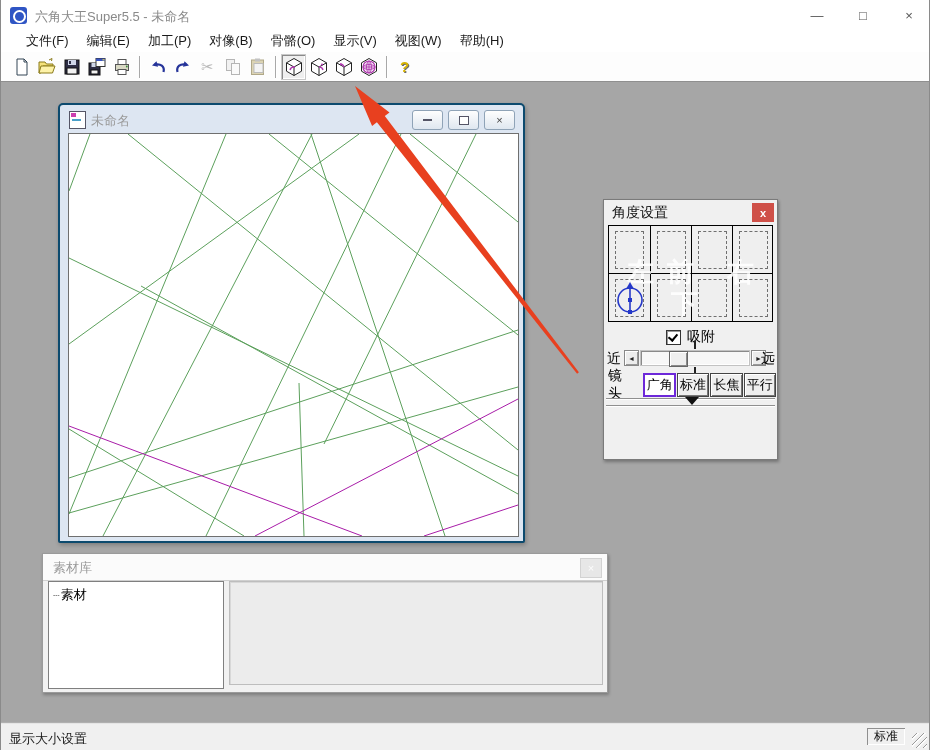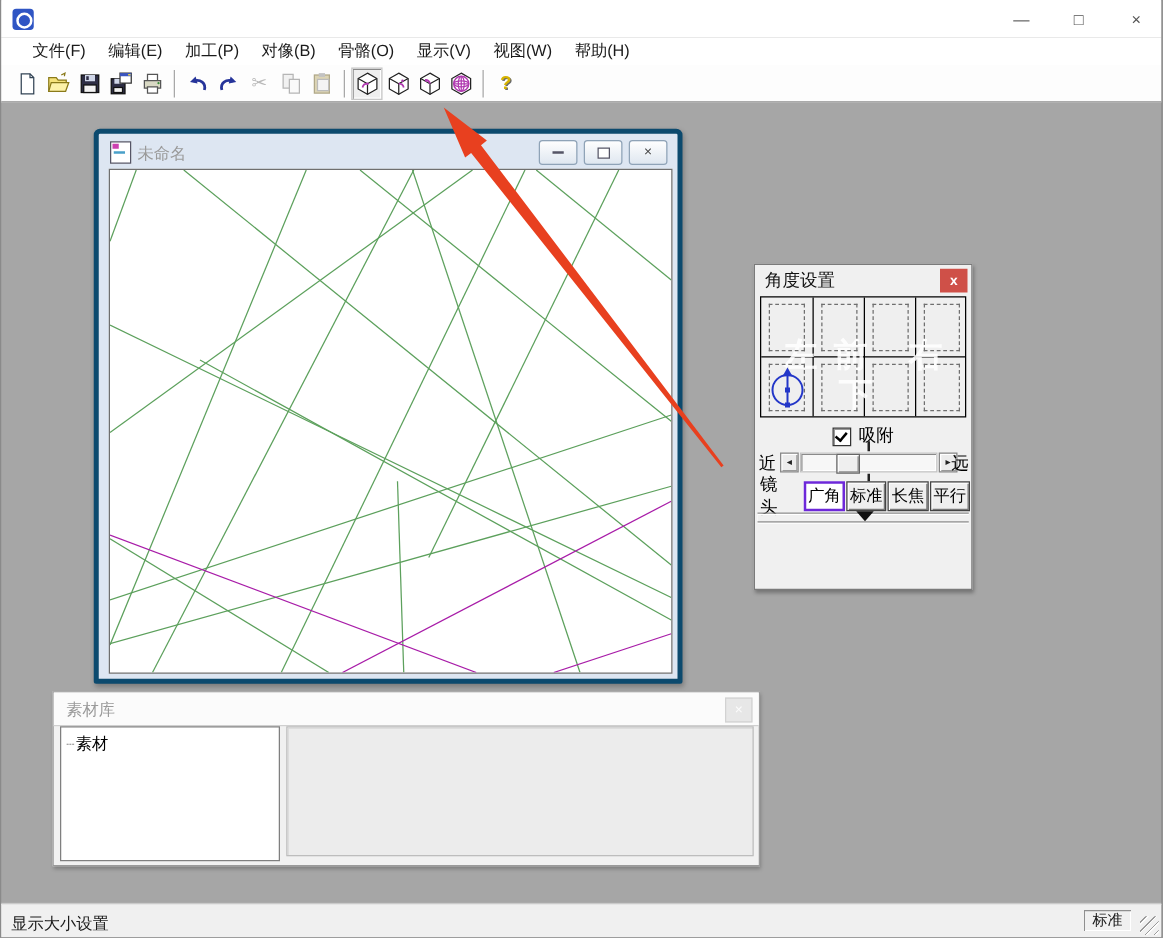--- a/index.html
+++ b/index.html
@@ -18,35 +18,35 @@
   .toolbar{position:absolute;left:1px;top:52px;width:928px;height:30px;background:#fdfdfd;
            border-bottom:1px solid #8f8f8f;display:flex;align-items:center;padding-left:8px;box-sizing:border-box;}
   .tb-btn{width:23px;height:24px;display:flex;align-items:center;justify-content:center;border:1px solid transparent;}
   .tb-btn.pressed{background:#efefef;box-shadow:inset 1px 1px 0 #8a8a8a,inset -1px -1px 0 #fff;border:1px solid #c8c8c8;}
   .tb-sep{width:1px;height:22px;background:#a8a8a8;margin:0 5px;box-shadow:1px 0 0 #fff;}
   .tb-glyph{font-size:15px;line-height:1;}
   .help-glyph{font-weight:bold;font-size:15px;color:#d7b400;text-shadow:1px 1px 0 #6a6a6a;}
   .cut-glyph{color:#b9b9b9;}
   
   #doc-window{position:absolute;left:58px;top:103px;width:463px;height:436px;background:#dde6f2;
-              border:4px solid #0c4a6e;border-radius:5px 5px 2px 2px;box-shadow:1px 2px 4px rgba(0,0,0,.25);margin-left:17px;}
+              border:2px solid #0c4a6e;border-radius:5px 5px 2px 2px;box-shadow:1px 2px 4px rgba(0,0,0,.25);}
   .doc-titlebar{position:absolute;left:0;top:0;width:100%;height:28px;}
   .doc-icon{position:absolute;left:9px;top:6px;width:15px;height:16px;background:#fff;border:1px solid #556;}
   .doc-icon::before{content:"";position:absolute;left:1px;top:1px;width:5px;height:4px;background:#cc3fb0;}
   .doc-icon::after{content:"";position:absolute;left:2px;top:7px;width:9px;height:2px;background:#49a0c9;}
   .doc-title{position:absolute;left:31px;top:7px;font-size:13px;color:#9a9a9a;}
   .doc-controls{position:absolute;right:8px;top:5px;display:flex;gap:5px;}
   .doc-btn{width:29px;height:18px;background:linear-gradient(#fefefe,#dfe7f0);border:1px solid #8fa3b7;border-radius:3px;
            display:flex;align-items:center;justify-content:center;color:#444;font-size:11px;}
   .glyph-min{display:block;width:9px;height:0;border-bottom:2px solid #556;}
   .glyph-restore{display:block;width:8px;height:7px;border:1px solid #556;background:#fff;}
   .doc-client{position:absolute;left:8px;top:28px;width:449px;height:402px;background:#fff;border:1px solid #6f6f6f;}
   .doc-client svg{display:block;}
   
-  #angle-panel{position:absolute;left:603px;top:211px;width:175px;height:261px;background:#f0f0f0;
+  #angle-panel{position:absolute;left:603px;top:199px;width:175px;height:261px;background:#f0f0f0;
                border:1px solid #7a7a7a;box-sizing:border-box;box-shadow:1px 2px 3px rgba(0,0,0,.3);}
   .ap-title{position:absolute;left:0;top:0;width:100%;height:25px;}
   .ap-title-text{position:absolute;left:8px;top:4px;font-size:14px;color:#111;}
   .ap-close{position:absolute;right:3px;top:3px;width:22px;height:19px;background:#cf5048;color:#fff;
             font-size:11px;font-weight:bold;display:flex;align-items:center;justify-content:center;}
   .ap-grid{position:absolute;left:4px;top:25px;width:165px;height:97px;border:1px solid #000;background:#efefef;box-sizing:border-box;}
   .ap-vline{position:absolute;top:0;width:1px;height:100%;background:#000;}
   .ap-hline{position:absolute;left:0;top:47px;width:100%;height:1px;background:#000;}
   .ap-cell{position:absolute;width:40px;height:47px;}
   .ap-dashed{position:absolute;left:6px;top:5px;width:27px;height:36px;border:1px dashed #6f6f6f;}
@@ -99,20 +99,21 @@
   
   #arrow-overlay{position:absolute;left:0;top:0;pointer-events:none;z-index:50;}
 </style>
 </head>
 <body>
 
 <div id="app">
 
   <div class="titlebar">
     <span class="app-icon"></span>
+    <span class="title-text">六角大王Super5.5 - 未命名</span>
     <span class="win-controls">
       <span class="win-btn">—</span>
       <span class="win-btn">□</span>
       <span class="win-btn">×</span>
     </span>
   </div>
 
   <div class="menubar">
     <span class="menu-item">文件(F)</span>
     <span class="menu-item">编辑(E)</span>

